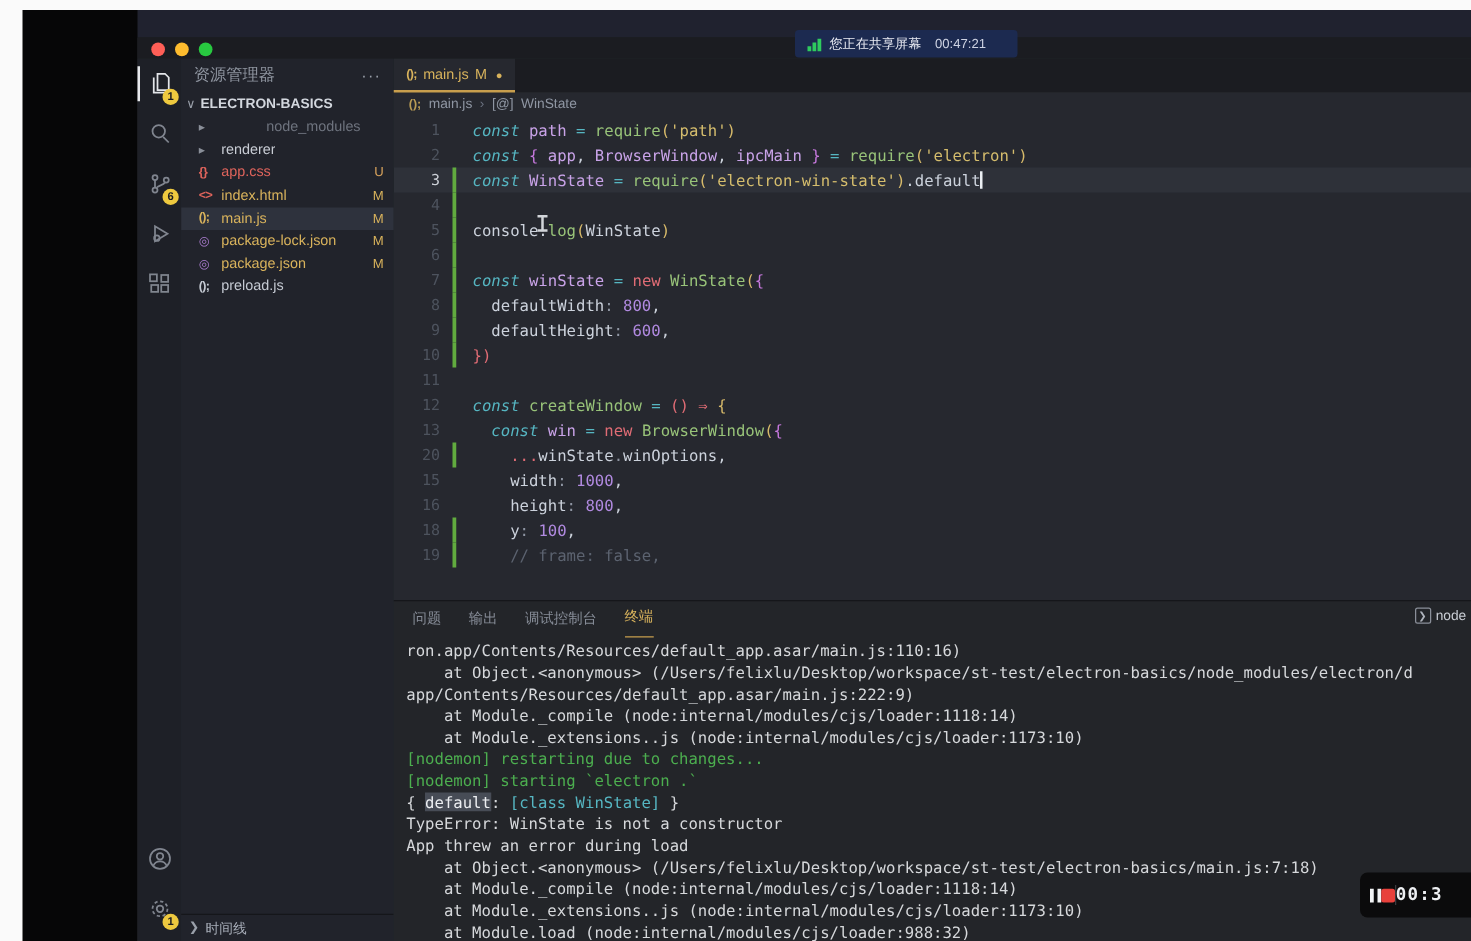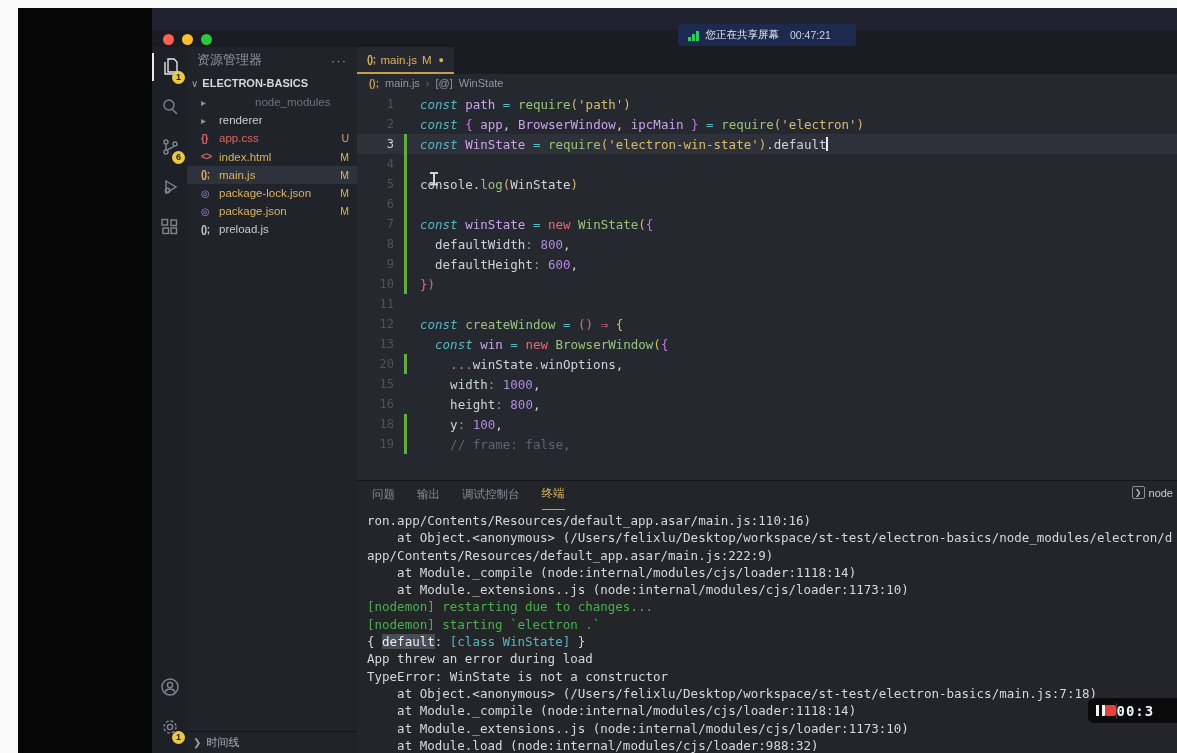--- a/index.html
+++ b/index.html
@@ -2,21 +2,21 @@
 <html><head>
 <meta charset="utf-8">
 <style>
   * { margin:0; padding:0; box-sizing:border-box; }
   html,body { width:1177px; height:753px; overflow:hidden; background:#fafafa;
               font-family:"Liberation Sans","DejaVu Sans",sans-serif; }
   .stage { position:relative; width:1177px; height:753px; }
 
   
   .desktop { position:absolute; left:18px; top:8px; right:0; bottom:0; background:#060607; }
-  .screen  { position:absolute; left:92px; top:0; right:0; bottom:0;margin-left:42px; }
+  .screen  { position:absolute; left:92px; top:0; right:0; bottom:0; }
   .menubar { position:absolute; left:0; top:0; right:0; height:22px; background:#20222f; }
 
   
   .vswin { position:absolute; left:0; top:22px; right:0; bottom:0; background:#26282f; }
   .titlebar { position:absolute; left:0; top:0; right:0; height:17px; background:#1b1c21; }
   .lights { position:absolute; left:11px; top:4px; display:flex; gap:8px; }
   .light { width:11px; height:11px; border-radius:50%; }
   .l-red{background:#ff5f57;} .l-yel{background:#febc2e;} .l-grn{background:#28c840;}
 
   .vsbody { position:absolute; left:0; top:17px; right:0; bottom:0; display:flex; }
@@ -92,21 +92,21 @@
   
   .share-pill { position:absolute; left:526px; top:16px; width:178px; height:22px; background:#1c2a50;
                 border-radius:3px; display:flex; align-items:center; padding:0 10px; gap:7px; z-index:5; }
   .sig { display:flex; align-items:flex-end; gap:1.5px; height:11px; }
   .sig i { display:block; width:2.5px; background:#2ecc5e; }
   .sig i:nth-child(1){height:4px;} .sig i:nth-child(2){height:7px;} .sig i:nth-child(3){height:10px;}
   .share-label { color:#e8eaf2; font-size:10.5px; white-space:nowrap; }
   .share-timer { color:#cdd2e2; font-size:10.5px; margin-left:4px; }
 
   
-  .recorder { position:absolute; left:1088px; top:698px; width:89px; height:25px; background:#0b0b0c;
+  .recorder { position:absolute; left:1088px; top:698px; width:89px; height:36px; background:#0b0b0c;
               border-radius:6px 0 0 6px; display:flex; align-items:center; padding:0 8px; z-index:9; }
   .rec-pause { display:flex; gap:2.5px; }
   .rec-pause i { display:block; width:3px; height:11px; background:#f2f3f5; }
   .rec-stop { width:11px; height:11px; background:#e8413c; border-radius:2px; }
   .rec-div { width:1px; height:16px; background:#3a3b3f; }
   .rec-time { color:#eef0f3; font-family:"DejaVu Sans Mono",monospace; font-weight:bold; font-size:14px; letter-spacing:1px; }
 
   
   .ibeam { position:absolute; left:430px; top:172px; width:8px; height:13px; z-index:8; }
   .ibeam::before { content:""; position:absolute; left:3px; top:0; bottom:0; width:1.6px; background:#d2d5da; }
@@ -374,22 +374,22 @@
               </div>
               <div class="term" id="terminal-lines">
                   <div class="term-line"><span class="tm-w">ron.app/Contents/Resources/default_app.asar/main.js:110:16)</span></div>
                   <div class="term-line"><span class="tm-w">    at Object.&lt;anonymous&gt; (/Users/felixlu/Desktop/workspace/st-test/electron-basics/node_modules/electron/d</span></div>
                   <div class="term-line"><span class="tm-w">app/Contents/Resources/default_app.asar/main.js:222:9)</span></div>
                   <div class="term-line"><span class="tm-w">    at Module._compile (node:internal/modules/cjs/loader:1118:14)</span></div>
                   <div class="term-line"><span class="tm-w">    at Module._extensions..js (node:internal/modules/cjs/loader:1173:10)</span></div>
                   <div class="term-line"><span class="tm-g">[nodemon] restarting due to changes...</span></div>
                   <div class="term-line"><span class="tm-g">[nodemon] starting `electron .`</span></div>
                   <div class="term-line"><span class="tm-w">{ </span><span class="tm-hl">default</span><span class="tm-w">: </span><span class="tm-cy">[class WinState]</span><span class="tm-w"> }</span></div>
+                  <div class="term-line"><span class="tm-w">TypeError: WinState is not a constructor</span></div>
                   <div class="term-line"><span class="tm-w">App threw an error during load</span></div>
-                  <div class="term-line"><span class="tm-w">TypeError: WinState is not a constructor</span></div>
                   <div class="term-line"><span class="tm-w">    at Object.&lt;anonymous&gt; (/Users/felixlu/Desktop/workspace/st-test/electron-basics/main.js:7:18)</span></div>
                   <div class="term-line"><span class="tm-w">    at Module._compile (node:internal/modules/cjs/loader:1118:14)</span></div>
                   <div class="term-line"><span class="tm-w">    at Module._extensions..js (node:internal/modules/cjs/loader:1173:10)</span></div>
                   <div class="term-line"><span class="tm-w">    at Module.load (node:internal/modules/cjs/loader:988:32)</span></div>
                 </div>
             </div>
           </div>
         </div>
       </div>
     </div>

